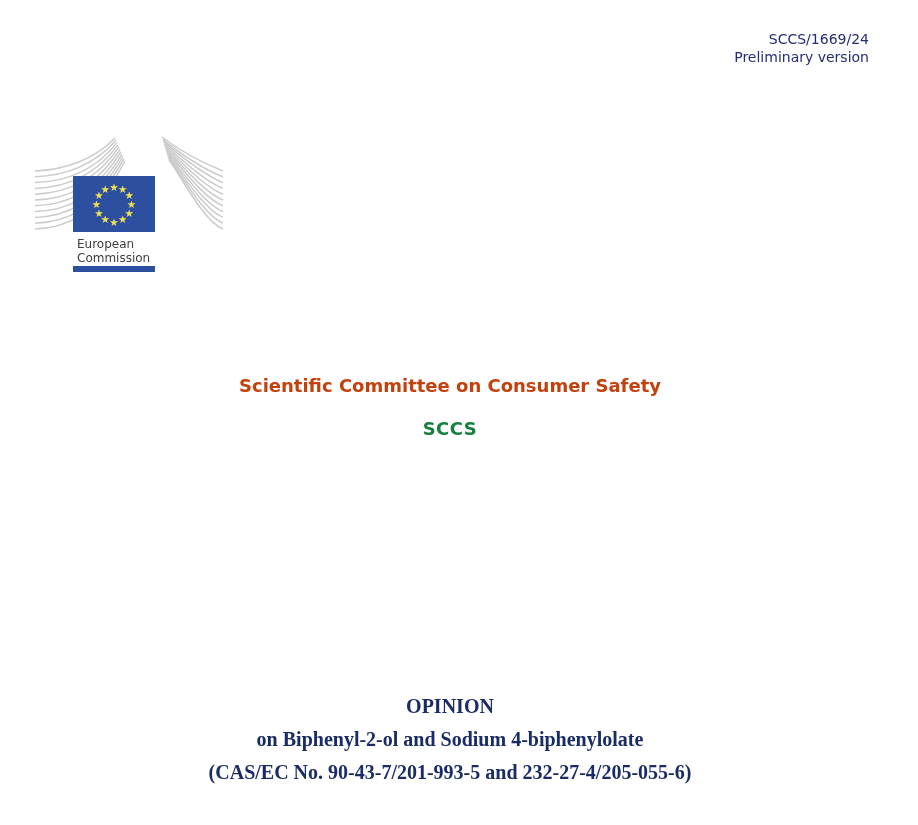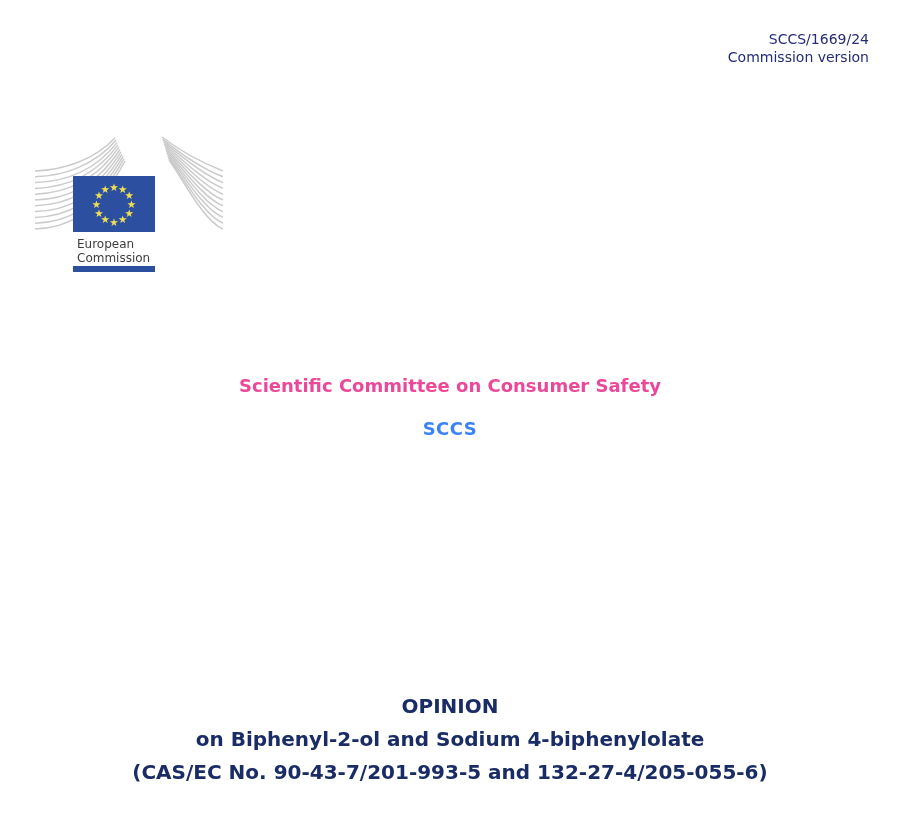--- a/index.html
+++ b/index.html
@@ -38,46 +38,47 @@
   .center-col {
     position: absolute;
     left: 0;
     width: 900px;
     text-align: center;
   }
   .committee-title {
     top: 363px;
     font-size: 18px;
     font-weight: bold;
-    color: #ec4899;
+    color: #c2410c;
   }
   .committee-acronym {
     top: 406px;
     font-size: 18px;
     font-weight: bold;
-    color: #3b82f6;
+    color: #15803d;
     letter-spacing: 0.5px;
   }
   .opinion-block {
     top: 678px;
     font-size: 20px;
     font-weight: bold;
     line-height: 33px;
     color: #1A2C66;
+    font-family: Liberation Serif, serif;
   }
   .opinion-block div { white-space: nowrap; }
 </style>
 </head>
 <body>
 
 <div class="page">
 
   <div class="doc-header">
     <div>SCCS/1669/24</div>
-    <div>Commission version</div>
+    <div>Preliminary version</div>
   </div>
 
   <div class="ec-logo">
     <svg width="190" height="140" viewBox="0 0 190 140" xmlns="http://www.w3.org/2000/svg">
 
       <g stroke="#CBCBCB" stroke-width="1.5" fill="none">
         <path d="M0 36 C30 35,60 24,80 3"></path>
         <path d="M0 41.8 C30 40.8,60 29.8,81 5.3"></path>
         <path d="M0 47.6 C30 46.6,60 35.6,82 7.6"></path>
         <path d="M0 53.4 C30 52.4,60 41.4,83 9.9"></path>
@@ -128,16 +129,16 @@
       <rect x="38" y="131" width="82" height="6" fill="#2C4FA0"></rect>
     </svg>
   </div>
 
   <div class="center-col committee-title">Scientific Committee on Consumer Safety</div>
   <div class="center-col committee-acronym">SCCS</div>
 
   <div class="center-col opinion-block">
     <div>OPINION</div>
     <div>on Biphenyl-2-ol and Sodium 4-biphenylolate</div>
-    <div>(CAS/EC No. 90-43-7/201-993-5 and 132-27-4/205-055-6)</div>
+    <div>(CAS/EC No. 90-43-7/201-993-5 and 232-27-4/205-055-6)</div>
   </div>
 
 </div>
 
 </body></html>

